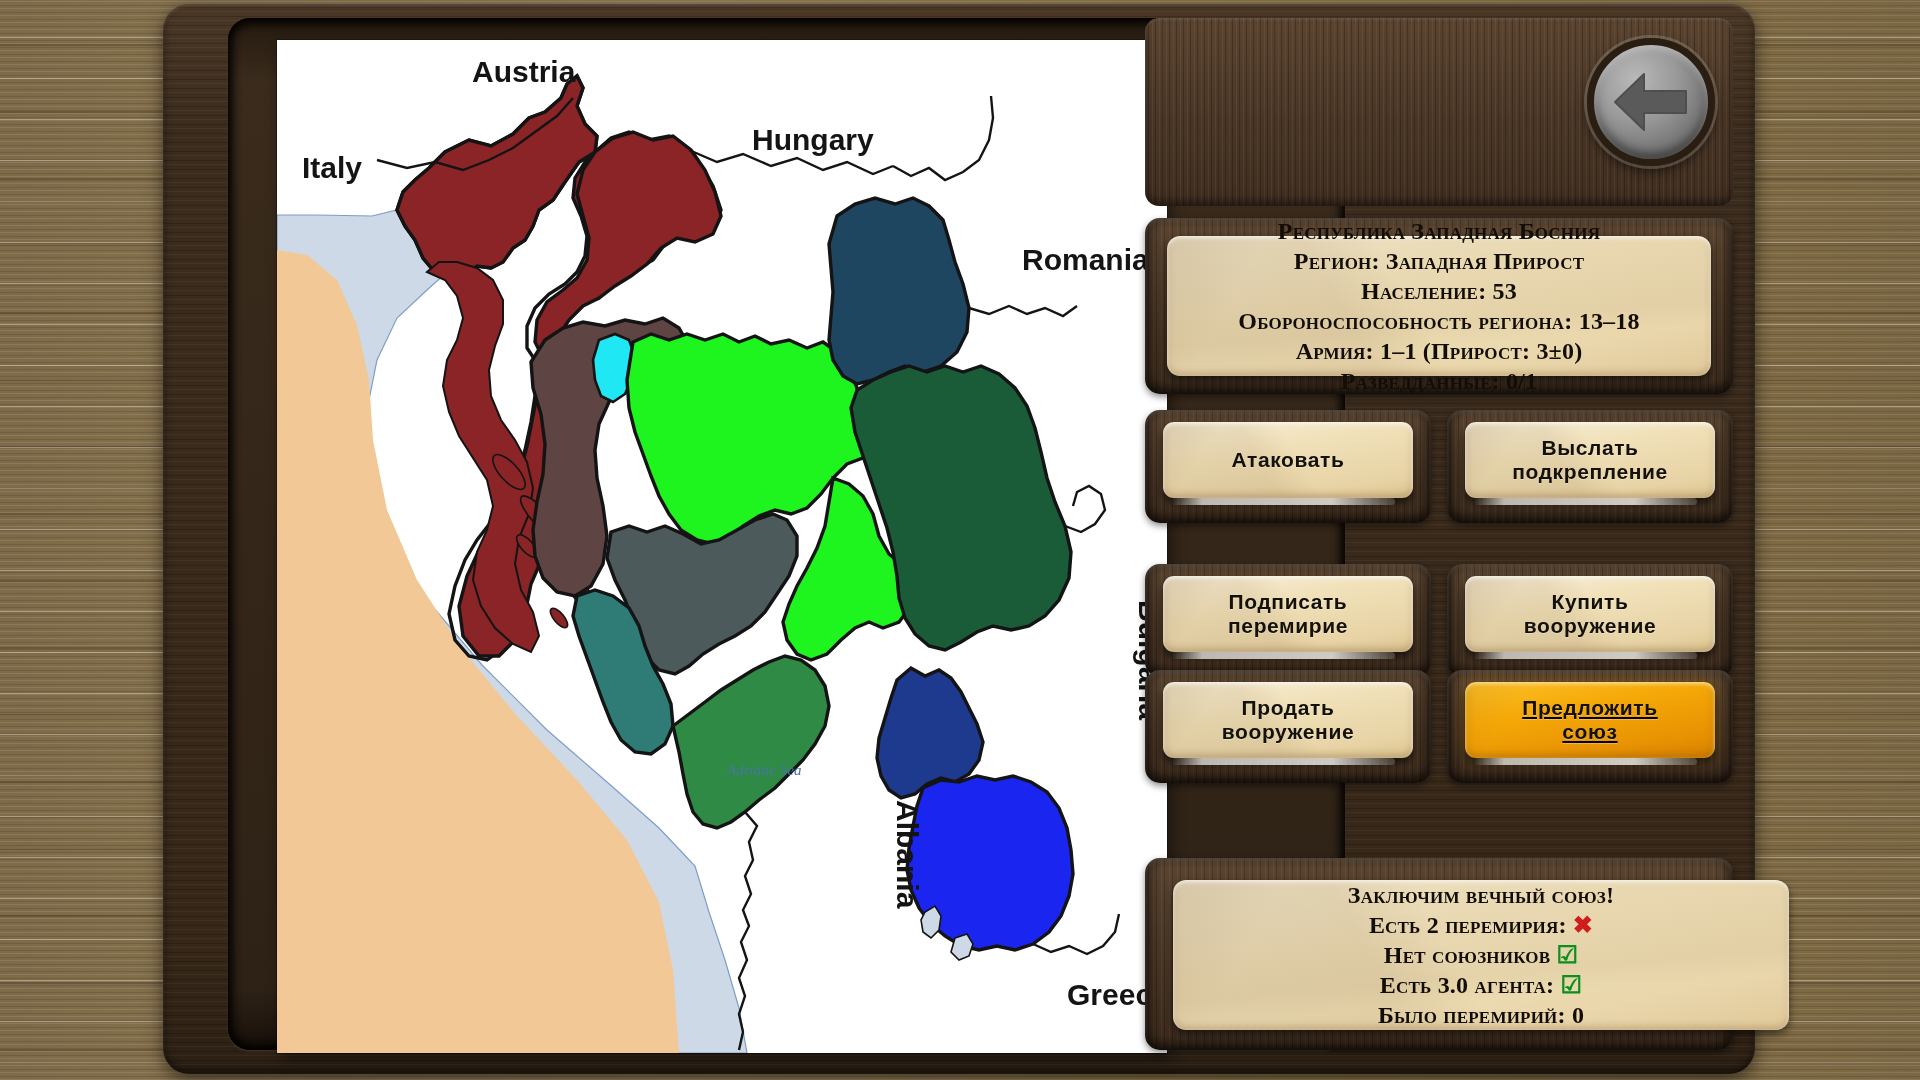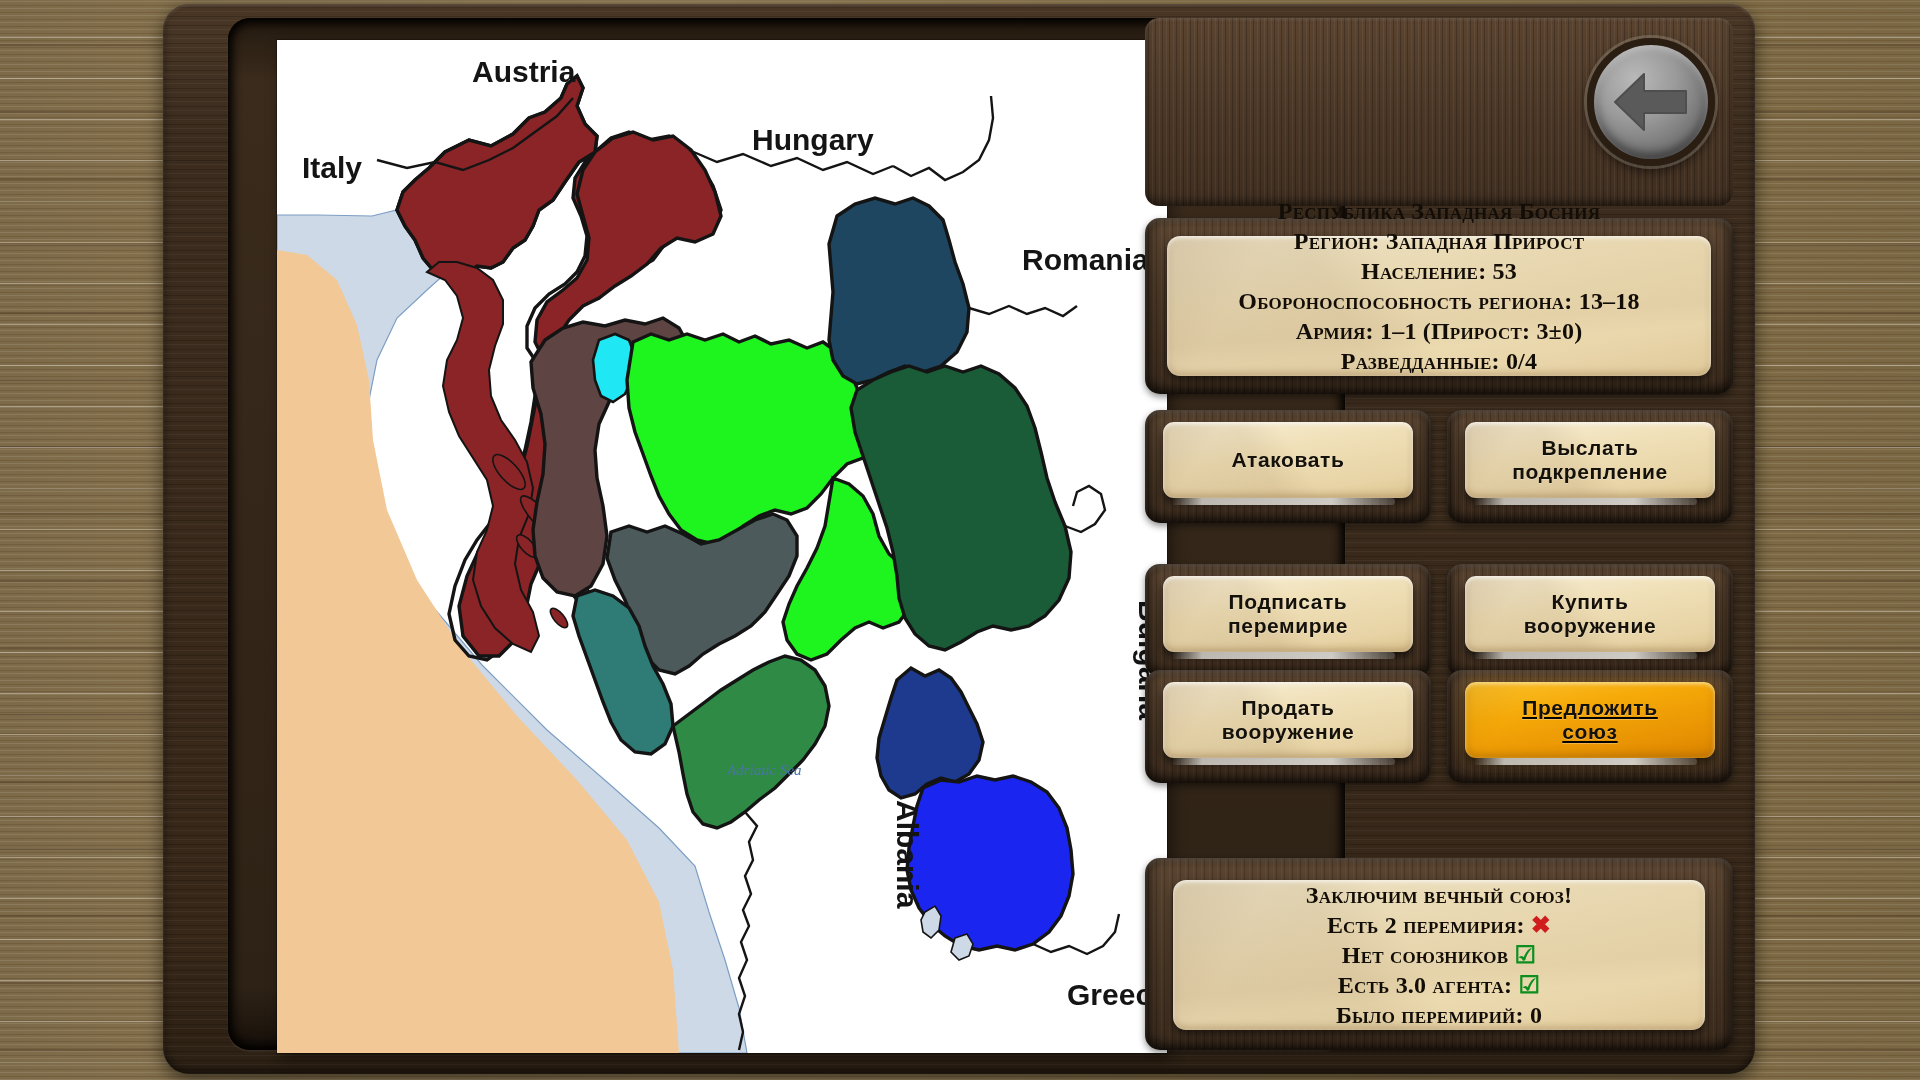--- a/index.html
+++ b/index.html
@@ -139,39 +139,39 @@
     background-image:
       linear-gradient(118deg, rgba(120,85,45,0.11) 0%, rgba(120,85,45,0) 16%),
       linear-gradient(61deg, rgba(110,78,40,0.09) 34%, rgba(110,78,40,0) 46%),
       linear-gradient(175deg, rgba(120,85,45,0.07) 60%, rgba(120,85,45,0) 72%),
       linear-gradient(168deg, #f7eed3 0%, #f1e2bb 38%, #e9d6ab 78%, #e0c99a 100%);
     box-shadow:
       inset 0 2px 4px rgba(255,255,255,0.8),
       inset 0 -3px 7px rgba(140,105,60,0.40),
       0 4px 9px rgba(0,0,0,0.55);
     display: flex; flex-direction: column;
-    align-items: center; justify-content: flex-end;
+    align-items: center; justify-content: center;
     color: #120d06;
   }
   .plaque .line {
     font-family: "Liberation Serif", serif;
     font-weight: bold;
     font-size: 24px;
     line-height: 30px;
     letter-spacing: 0.2px;
     white-space: nowrap;
     font-variant: small-caps;
     text-transform: lowercase;
   }
   .plaque .line.first { text-transform: none; }
 
   #info-bay   { left: 0;   top: 200px; width: 588px; height: 176px; }
   #info-plq   { left: 22px; top: 18px; width: 544px; height: 140px; }
   #status-bay { left: 0;   top: 840px; width: 588px; height: 192px; }
-  #status-plq { left: 28px; top: 22px; width: 532px; height: 150px; }
+  #status-plq { left: 28px; top: 22px; width: 616px; height: 150px; }
 
   .ck { color: #0c8f1f; font-weight: bold; }
   .xm { color: #cf1d1d; font-weight: bold; }
 
   
   .btn-bay { width: 286px; height: 113px; }
   .bay-r0 { top: 392px; } .bay-r1 { top: 546px; } .bay-r2 { top: 652px; }
   .bay-c0 { left: 0; }    .bay-c1 { left: 302px; }
 
   .gbtn {
@@ -386,21 +386,21 @@
         </div>
       </div>
 
       <div id="info-bay" class="bay">
         <div id="info-plq" class="plaque">
           <div class="line first">Республика Западная Босния</div>
           <div class="line first">Регион: Западная Прирост</div>
           <div class="line first">Население: 53</div>
           <div class="line first">Обороноспособность региона: 13–18</div>
           <div class="line first">Армия: 1–1 (Прирост: 3±0)</div>
-          <div class="line first">Разведданные: 0/4</div>
+          <div class="line first">Разведданные: 0/1</div>
         </div>
       </div>
 
       <div class="bay btn-bay bay-c0 bay-r0">
         <div class="gbtn">
           <span class="lbl">Атаковать</span>
         </div>
       </div>
       <div class="bay btn-bay bay-c1 bay-r0">
         <div class="gbtn">

